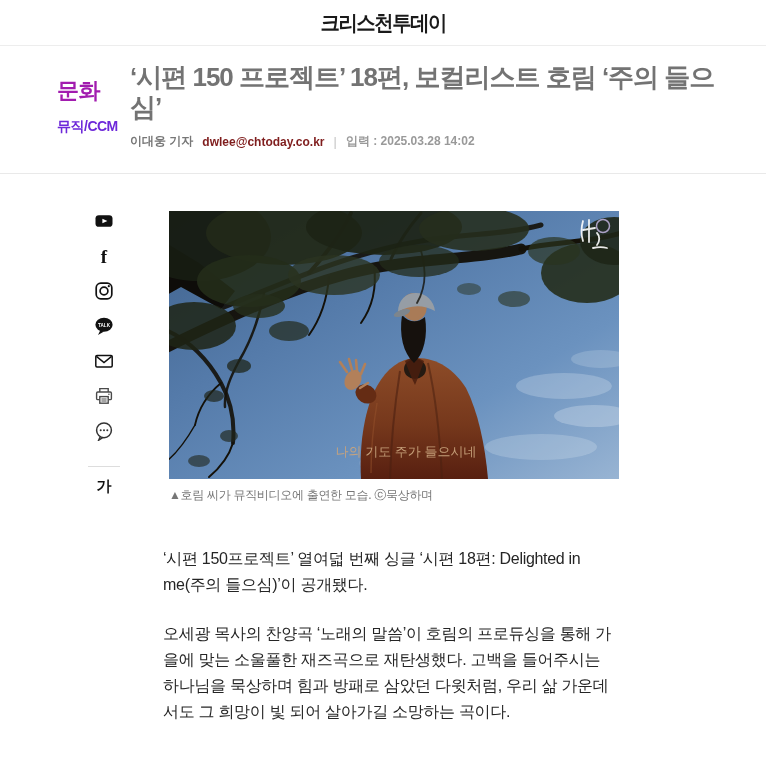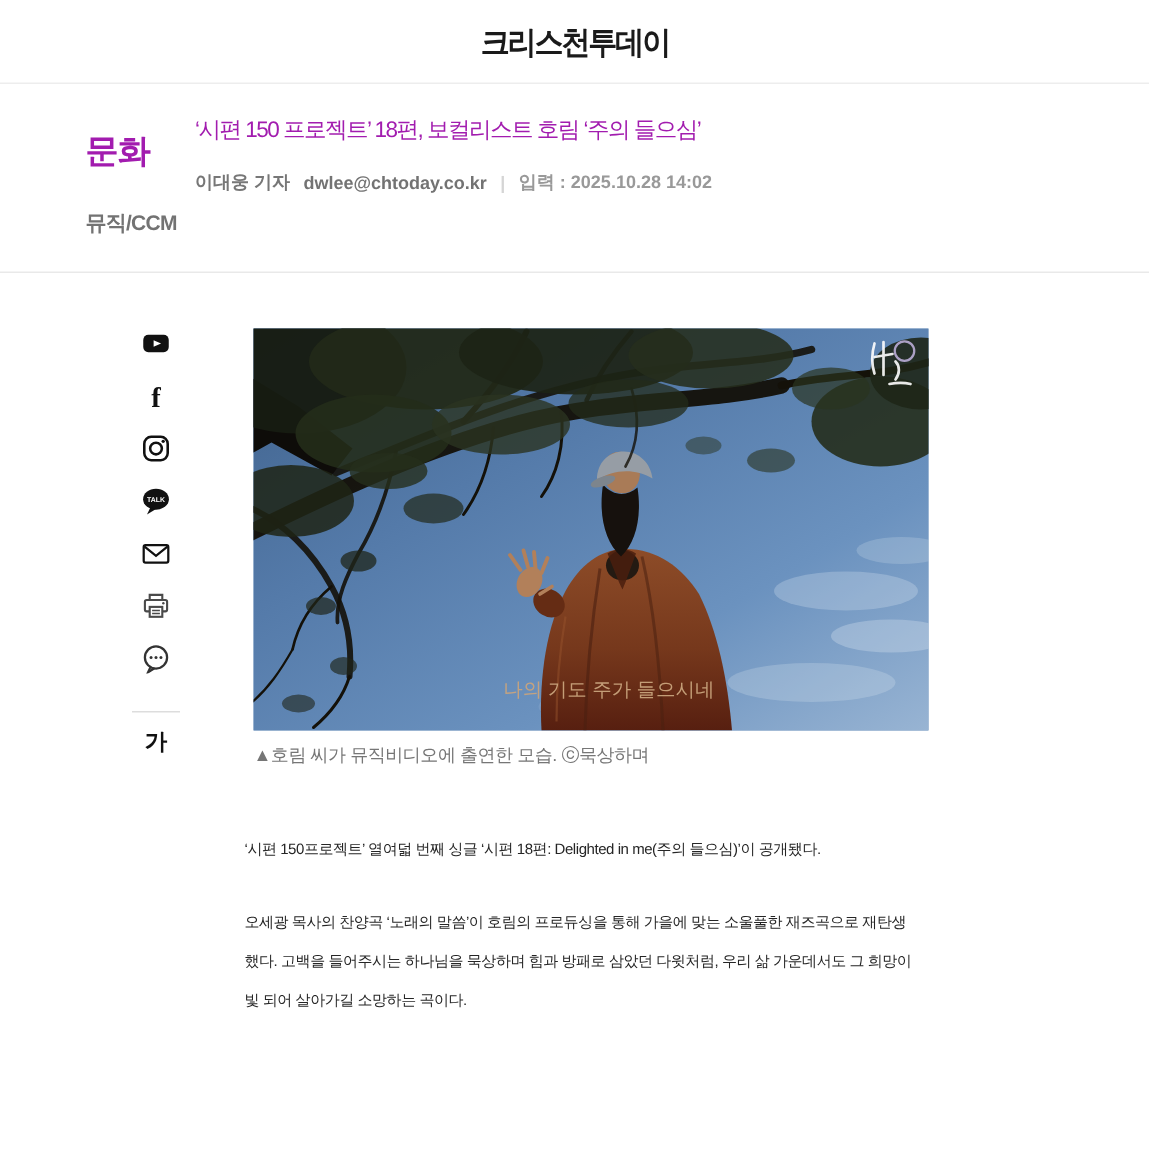--- a/index.html
+++ b/index.html
@@ -1,52 +1,52 @@
 <!DOCTYPE html>
 <html><head>
 <meta charset="utf-8">
 <style>
   * { box-sizing: border-box; }
   html,body { margin:0; padding:0; background:#fff; }
   body { width:766px; height:766px; font-family:"Liberation Sans","DejaVu Sans",sans-serif; color:#111; overflow:hidden; }
   .page { width:766px; height:766px; position:relative; background:#fff; }
 
   
-  .site-header { height:56px; display:flex; align-items:center; justify-content:center; border-bottom:1px solid #ededed; }
+  .site-header { height:46px; display:flex; align-items:center; justify-content:center; border-bottom:1px solid #ededed; }
   .logo { font-size:21px; font-weight:800; letter-spacing:-1.5px; color:#1a1a1a; transform:scaleX(.92); cursor:pointer; }
 
   
   .article-head { display:flex; padding:16px 44px 0 57px; }
   .cat-col { width:73px; flex:none; padding-top:14px; }
   .cat { color:#a21caf; font-weight:700; font-size:22px; letter-spacing:-0.5px; cursor:pointer; }
-  .subcat { font-weight:700; font-size:14px; margin-top:24px; color:#737373; letter-spacing:-0.5px; cursor:pointer; }
+  .subcat { font-weight:700; font-size:14px; margin-top:12px; color:#6d28d9; letter-spacing:-0.5px; cursor:pointer; }
   .head-main { flex:1; min-width:0; }
-  .title { font-size:15px; font-weight:400; line-height:30px; letter-spacing:-1px; color:#a21caf; }
+  .title { font-size:26px; font-weight:700; line-height:30px; letter-spacing:-1px; color:#737373; }
   .byline { margin-top:11px; font-size:12px; color:#999; display:flex; align-items:center; gap:9px; white-space:nowrap;font-weight:bold; }
   .byline .reporter { color:#777; }
-  .byline .email { color:#737373; cursor:pointer; }
+  .byline .email { color:#7f1d1d; cursor:pointer; }
   .byline .sep { color:#d5d5d5; }
   .head-divider { border:none; border-top:1px solid #e9e9e9; margin:23px 0 0 0; }
 
   
   .content { position:relative; padding:31px 0 0 163px; }
 
   .share-rail { position:absolute; left:93px; top:37px; width:22px; display:flex; flex-direction:column; align-items:center; }
   .share-btn { width:20px; height:20px; margin-bottom:15px; cursor:pointer; display:block; }
   .share-btn svg { display:block; width:20px; height:20px; }
   .rail-divider { width:32px; border:none; border-top:1px solid #ddd; margin:10px 0 0 0; }
   .font-btn { margin-top:10px; font-size:15px; font-weight:700; color:#111; cursor:pointer; }
 
   .body-col { width:450px; }
   figure { margin:6px; }
   .photo { display:block; width:450px; height:268px; background:#5d86b6; }
   figcaption { margin-top:8px; font-size:12px; color:#767676; letter-spacing:-0.3px; }
 
   .paragraphs { margin-top:42px; }
-  .paragraphs p { margin:0 0 23px 0; font-size:10px; line-height:26px; color:#252525; letter-spacing:-0.3px; }
+  .paragraphs p { margin:0 0 23px 0; font-size:16px; line-height:26px; color:#252525; letter-spacing:-0.3px; }
 </style>
 </head>
 <body>
 
 <div class="page">
 
   <header class="site-header">
     <div class="logo">크리스천투데이</div>
   </header>
 
@@ -54,21 +54,21 @@
     <div class="cat-col">
       <div class="cat">문화</div>
       <div class="subcat">뮤직/CCM</div>
     </div>
     <div class="head-main">
       <h1 class="title" style="margin:0;">‘시편 150 프로젝트’ 18편, 보컬리스트 호림 ‘주의 들으심’</h1>
       <div class="byline">
         <span class="reporter">이대웅 기자</span>
         <span class="email">dwlee@chtoday.co.kr</span>
         <span class="sep">|</span>
-        <span class="published">입력 : 2025.10.28 14:02</span>
+        <span class="published">입력 : 2025.03.28 14:02</span>
       </div>
     </div>
   </section>
   <hr class="head-divider">
 
   <main class="content">
 
     <aside class="share-rail">
 
       <span class="share-btn">

